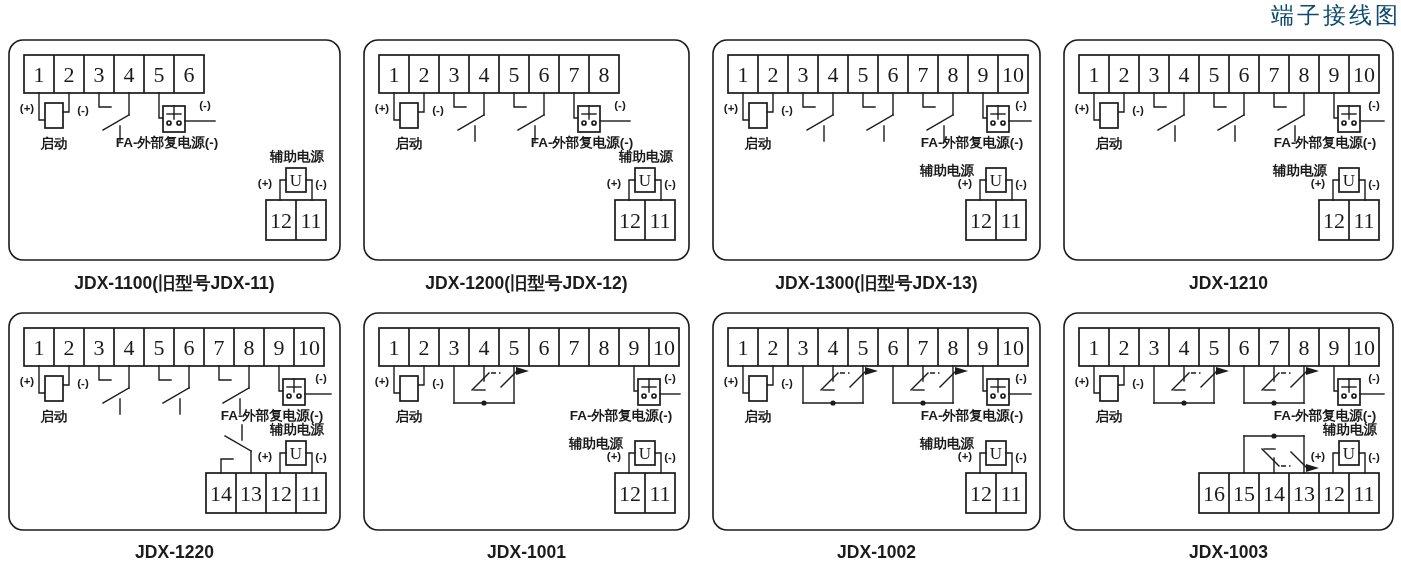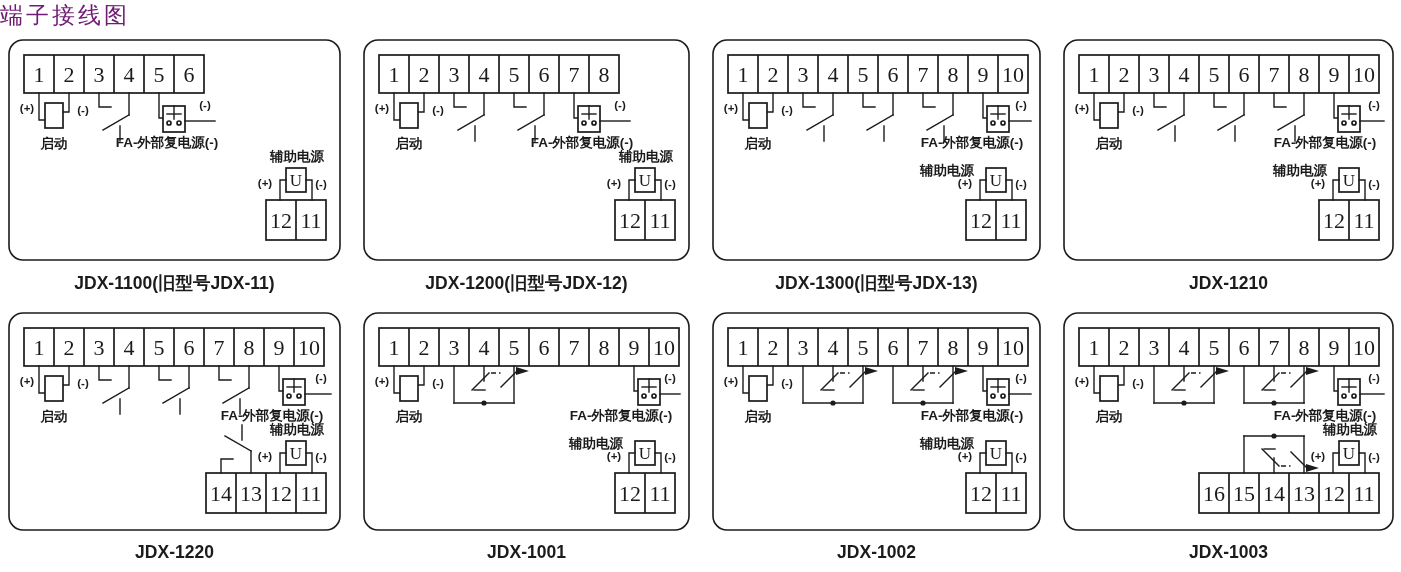--- a/index.html
+++ b/index.html
@@ -1,19 +1,19 @@
 <!DOCTYPE html>
 <html><head>
 <meta charset="utf-8">
 <style>
   html,body{margin:0;padding:0;background:#ffffff;}
   .stage{position:relative;width:1401px;height:572px;background:#ffffff;overflow:hidden;
          font-family:"Liberation Sans","DejaVu Sans",sans-serif;}
-  .main-title{position:absolute;left:0;top:0;width:100%;margin:0;text-align:left;
-              font-size:23px;font-weight:500;letter-spacing:3px;color:#701a75;
+  .main-title{position:absolute;left:0;top:0;width:100%;margin:0;text-align:right;
+              font-size:23px;font-weight:500;letter-spacing:3px;color:#0c4a6e;
               font-family:"Liberation Sans","DejaVu Sans",sans-serif;}
   svg{position:absolute;left:0;top:0;}
   .frame{fill:none;stroke:#1b1b1b;stroke-width:1.6;}
   .box{fill:#ffffff;stroke:#1b1b1b;stroke-width:1.7;}
   .sep{fill:none;stroke:#1b1b1b;stroke-width:1.7;}
   .wire{fill:none;stroke:#1b1b1b;stroke-width:1.4;stroke-linecap:square;}
   .dashlink{fill:none;stroke:#1b1b1b;stroke-width:1.3;stroke-dasharray:5 3 1.5 3;}
   .dot{fill:#1b1b1b;stroke:none;}
   .arrow{fill:#1b1b1b;stroke:none;}
   text{fill:#1b1b1b;}

